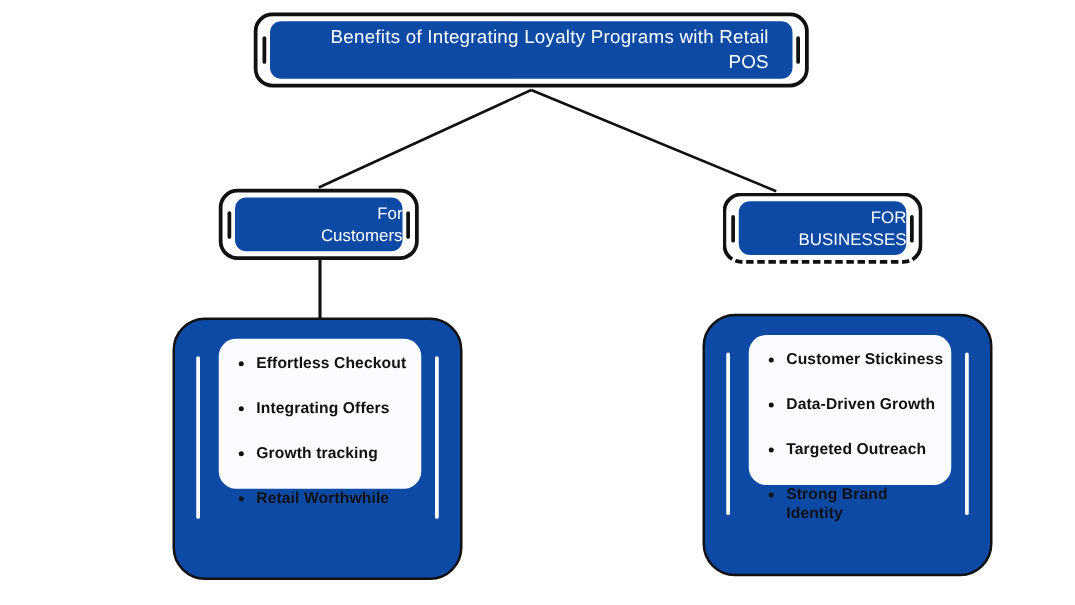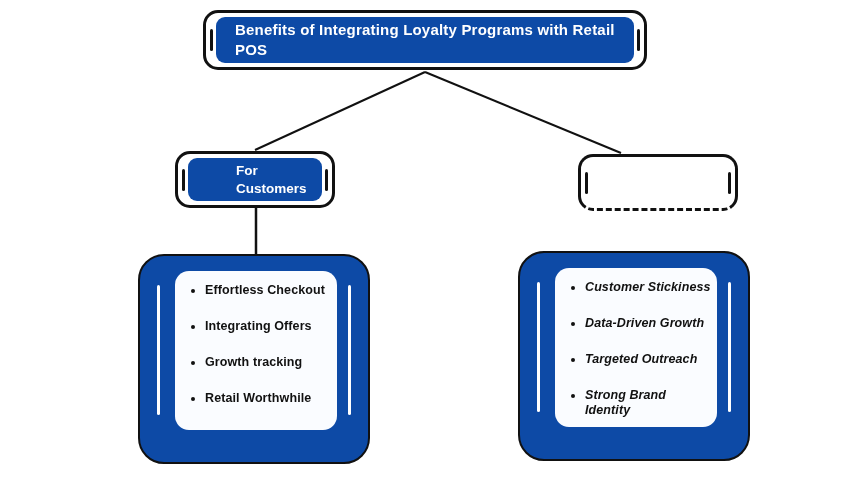--- a/index.html
+++ b/index.html
@@ -42,23 +42,23 @@
   .capsule .tick.left  { left: 4px; }
   .capsule .tick.right { right: 4px; }
   .capsule .inner {
     position: absolute;
     left: 10px; right: 10px; top: 4px; bottom: 4px;
     background: #0d4aa6;
     border-radius: 9px;
     display: flex;
     align-items: center;
     justify-content: center;
-    text-align: left;
+    text-align: right;
     color: #ffffff;
-    font-weight: bold;
+    font-weight: normal;
   }
 
   .title-capsule { left: 203px; top: 10px; width: 444px; height: 60px; }
   .title-capsule .inner { font-size: 15px; line-height: 1.35; letter-spacing: 0.2px; }
   .title-capsule .inner span { display: inline-block; max-width: 380px; }
 
   .branch-capsule { width: 160px; height: 57px; }
   .branch-capsule .inner { font-size: 13.5px; line-height: 1.3; padding-left: 48px; }
   .branch-capsule .inner span { display: inline-block; max-width: 96px; }
   .capsule-customers  { left: 175px; top: 151px; }
@@ -68,37 +68,37 @@
   .panel {
     position: absolute;
     width: 232px;
     height: 210px;
     background: #0d4aa6;
     border: 2px solid #111111;
     border-radius: 26px;
     box-sizing: border-box;
   }
   .panel-customers  { left: 138px; top: 254px; }
-  .panel-businesses { left: 518px; top: 251px; font-style: italic; }
+  .panel-businesses { left: 562px; top: 251px; }
   .accent-line {
     position: absolute;
     top: 29px;
     width: 3px;
     height: 130px;
     background: #ffffff;
     border-radius: 2px;
   }
   .accent-line.left  { left: 17px; }
   .accent-line.right { right: 17px; }
   .panel .sheet {
     position: absolute;
     left: 35px;
     top: 15px;
     width: 162px;
-    height: 159px;
+    height: 120px;
     background: #fafcff;
     border-radius: 14px;
     box-sizing: border-box;
     padding: 12px 6px 8px 8px;
   }
   .sheet ul {
     margin: 0;
     padding: 0 0 0 22px;
     list-style: disc;
   }
@@ -135,20 +135,23 @@
     <span class="tick left"></span>
     <span class="tick right"></span>
     <div class="inner">
       <span>For Customers</span>
     </div>
   </div>
 
   <div class="capsule branch-capsule capsule-businesses">
     <span class="tick left"></span>
     <span class="tick right"></span>
+    <div class="inner">
+      <span>FOR BUSINESSES</span>
+    </div>
   </div>
 
   <div class="panel panel-customers">
     <span class="accent-line left"></span>
     <span class="accent-line right"></span>
     <div class="sheet">
       <ul>
         <li>Effortless Checkout</li>
         <li>Integrating Offers</li>
         <li>Growth tracking</li>

